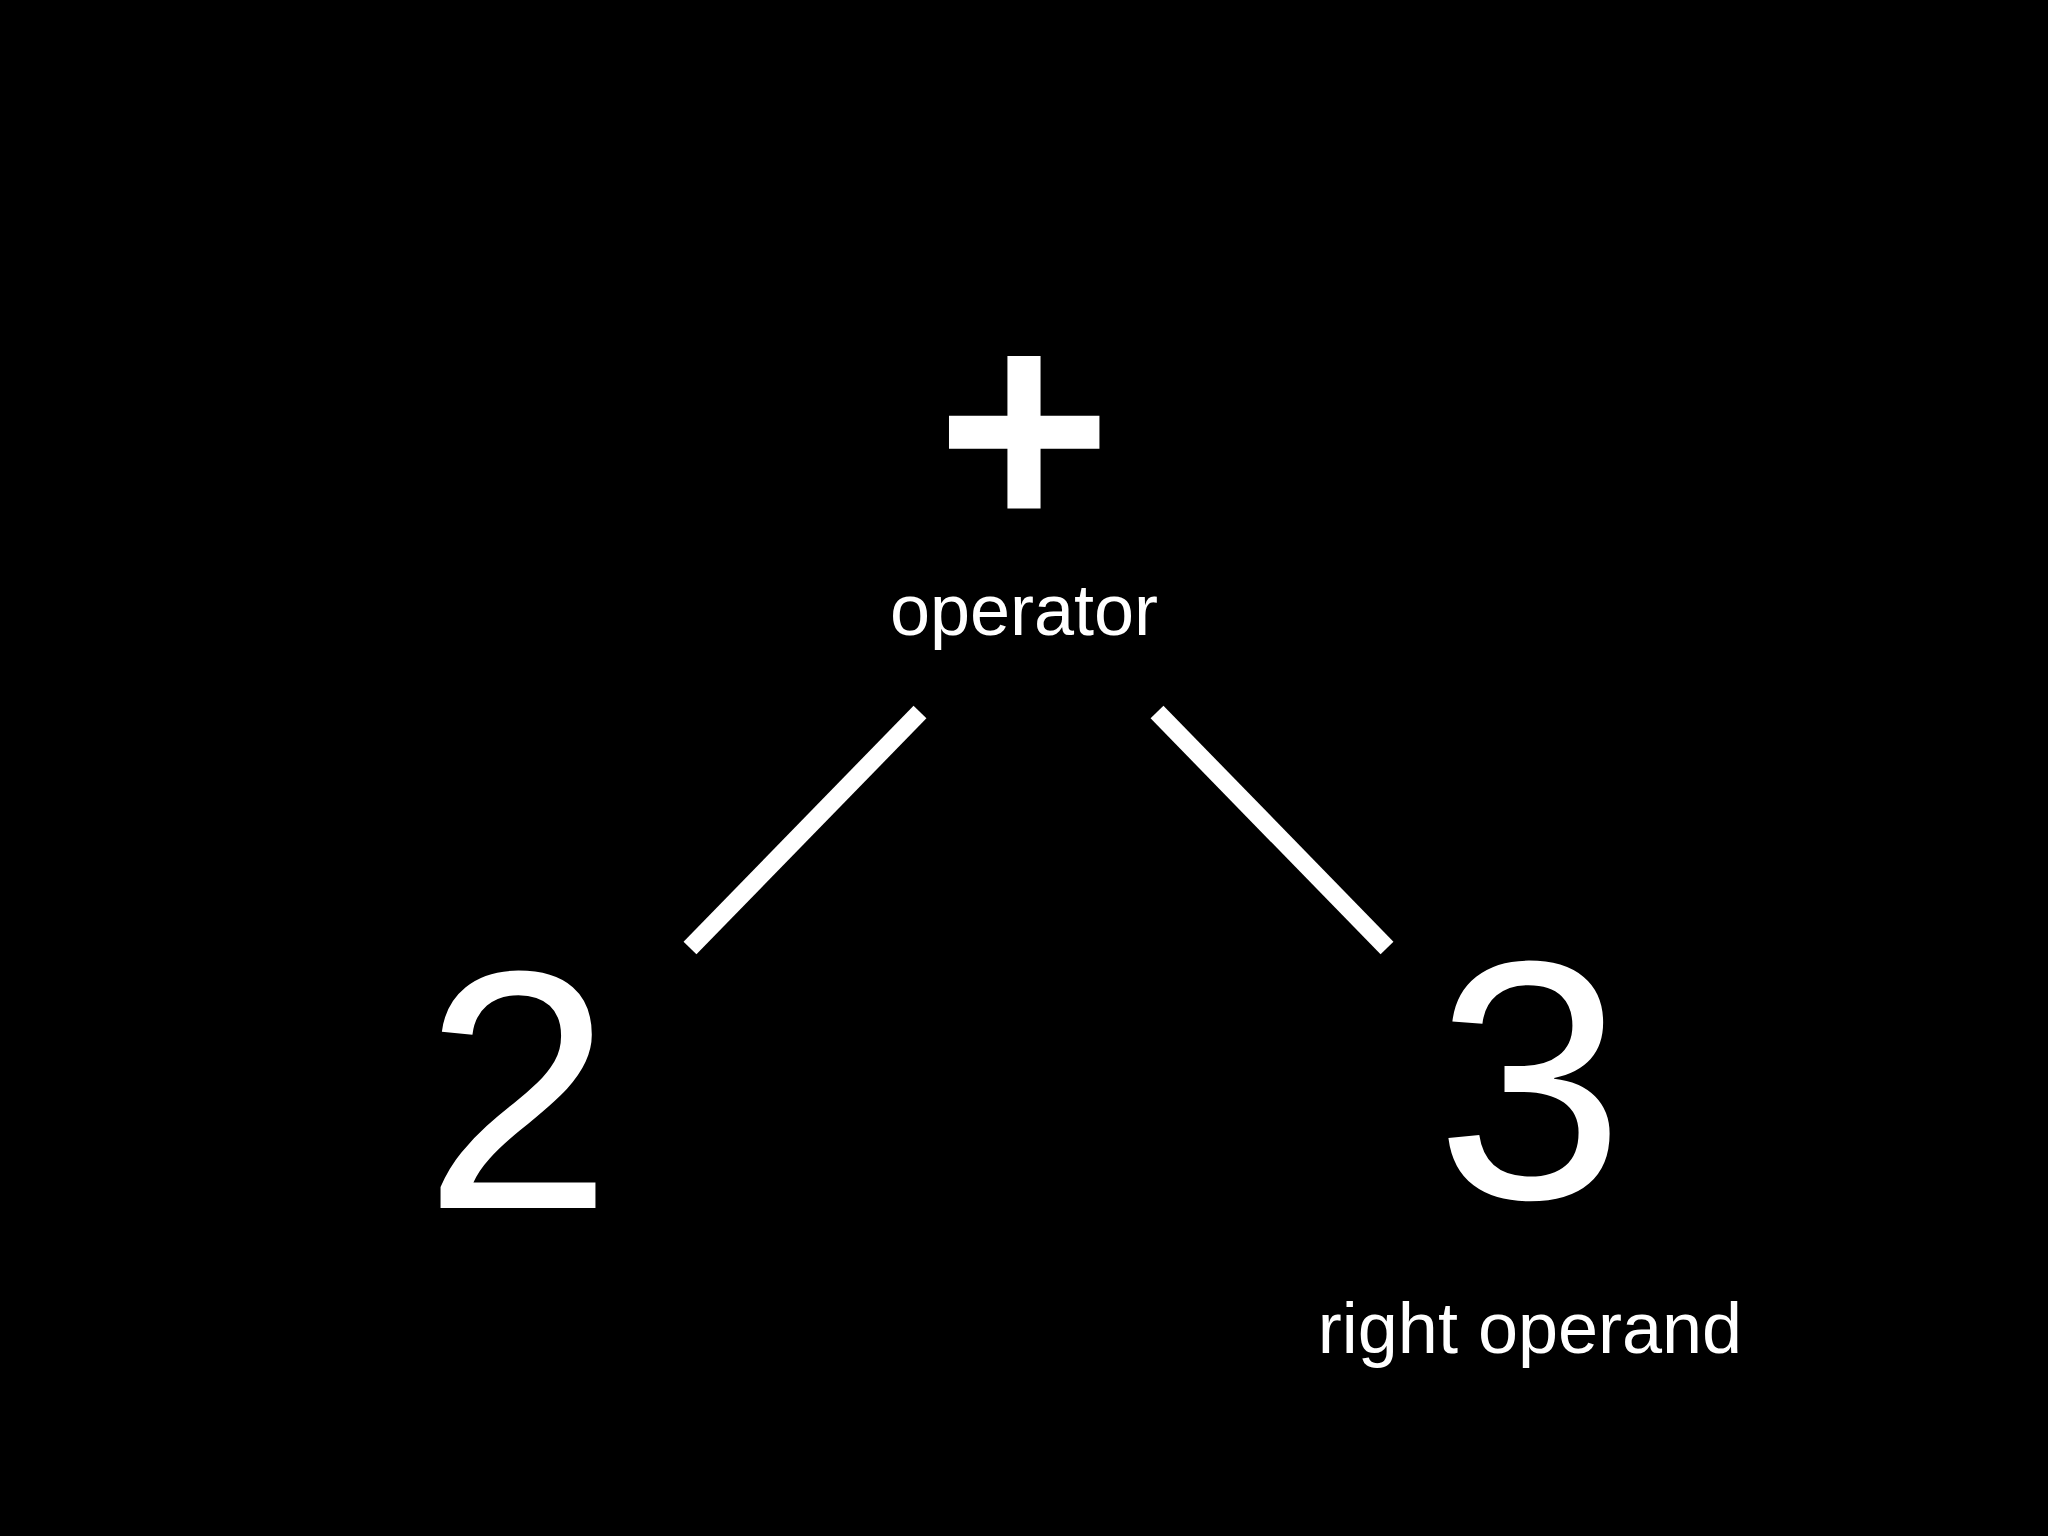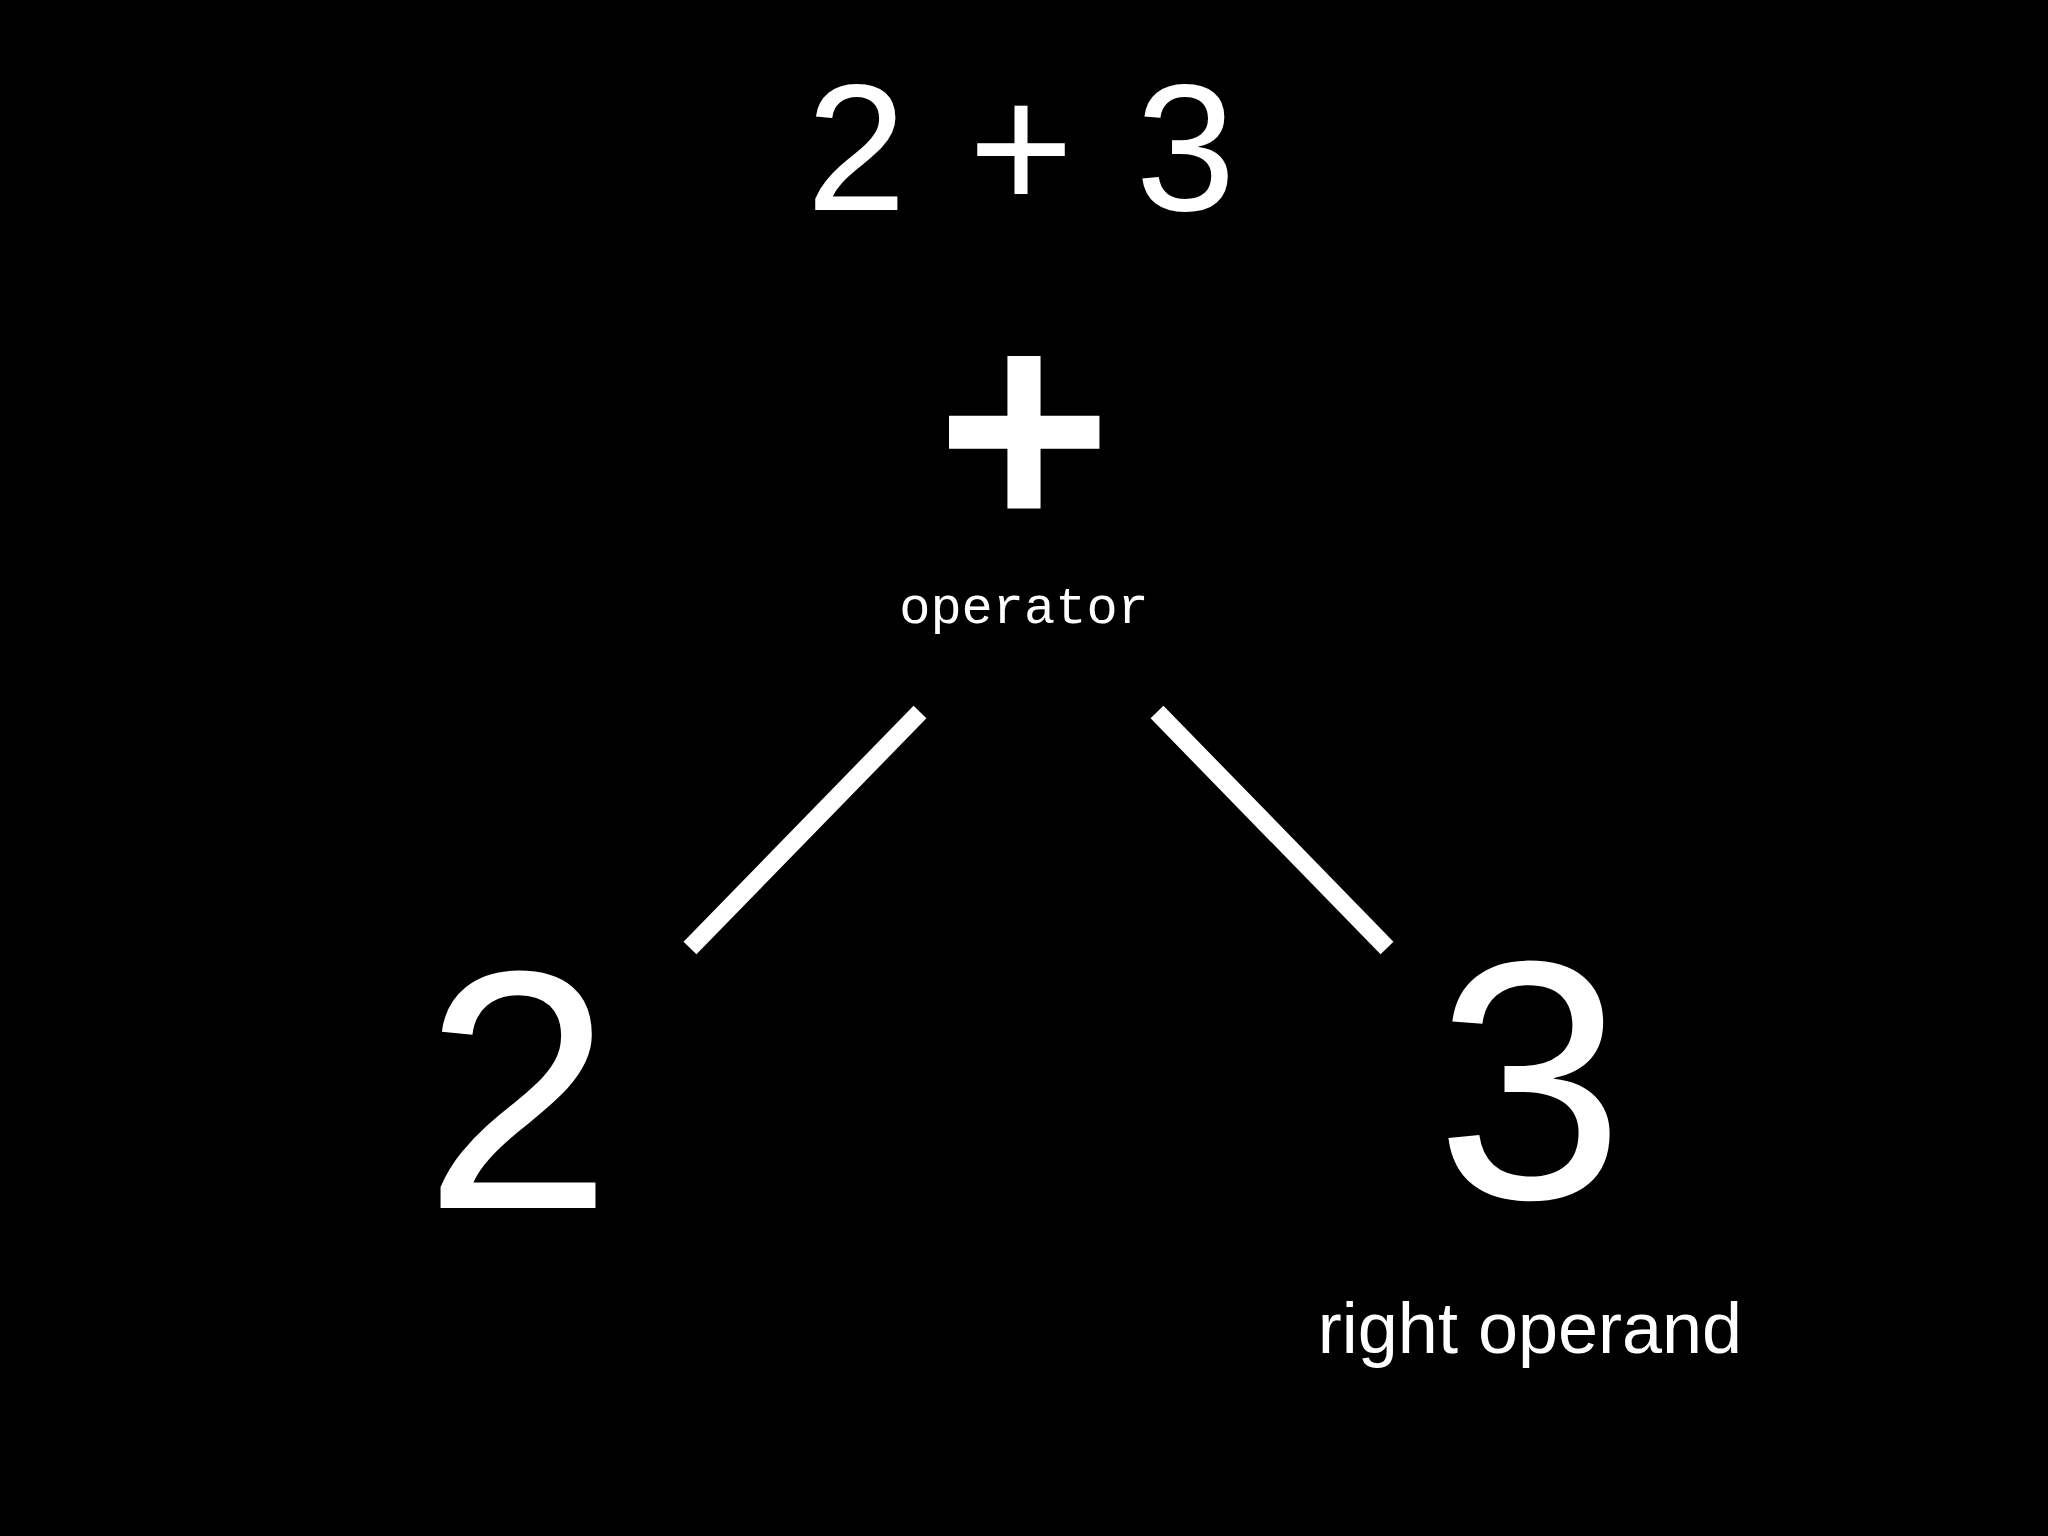--- a/index.html
+++ b/index.html
@@ -57,25 +57,24 @@
     font-weight: 700;
     color: #ffffff;
   }
 
   .operator-label {
     position: absolute;
     left: 0;
     top: 570px;
     width: 2048px;
     text-align: center;
-    font-size: 52px;
+    font-size: 72px;
     line-height: 80px;
     font-weight: 400;
     color: #ffffff;
-    font-family: Liberation Mono, monospace;
   }
 
   
   .edges {
     position: absolute;
     left: 0;
     top: 0;
     width: 2048px;
     height: 1536px;
     pointer-events: none;
@@ -114,21 +113,20 @@
     left: 1130px;
     top: 930px;
     width: 800px;
   }
 </style>
 </head>
 <body style="background: rgb(0, 0, 0);">
 
 <div id="slide" style="background: rgb(0, 0, 0); color: rgb(255, 255, 255);">
 
-  <div class="expr-title">2 + 3</div>
 
   <div class="operator-node">
     <div class="operator-symbol">+</div>
     <div class="operator-label">operator</div>
   </div>
 
   <svg class="edges" viewBox="0 0 2048 1536" width="2048" height="1536">
     <line x1="920" y1="712" x2="690" y2="948" stroke="#ffffff" stroke-width="18" stroke-linecap="butt"></line>
     <line x1="1157" y1="712" x2="1387" y2="948" stroke="#ffffff" stroke-width="18" stroke-linecap="butt"></line>
   </svg>

